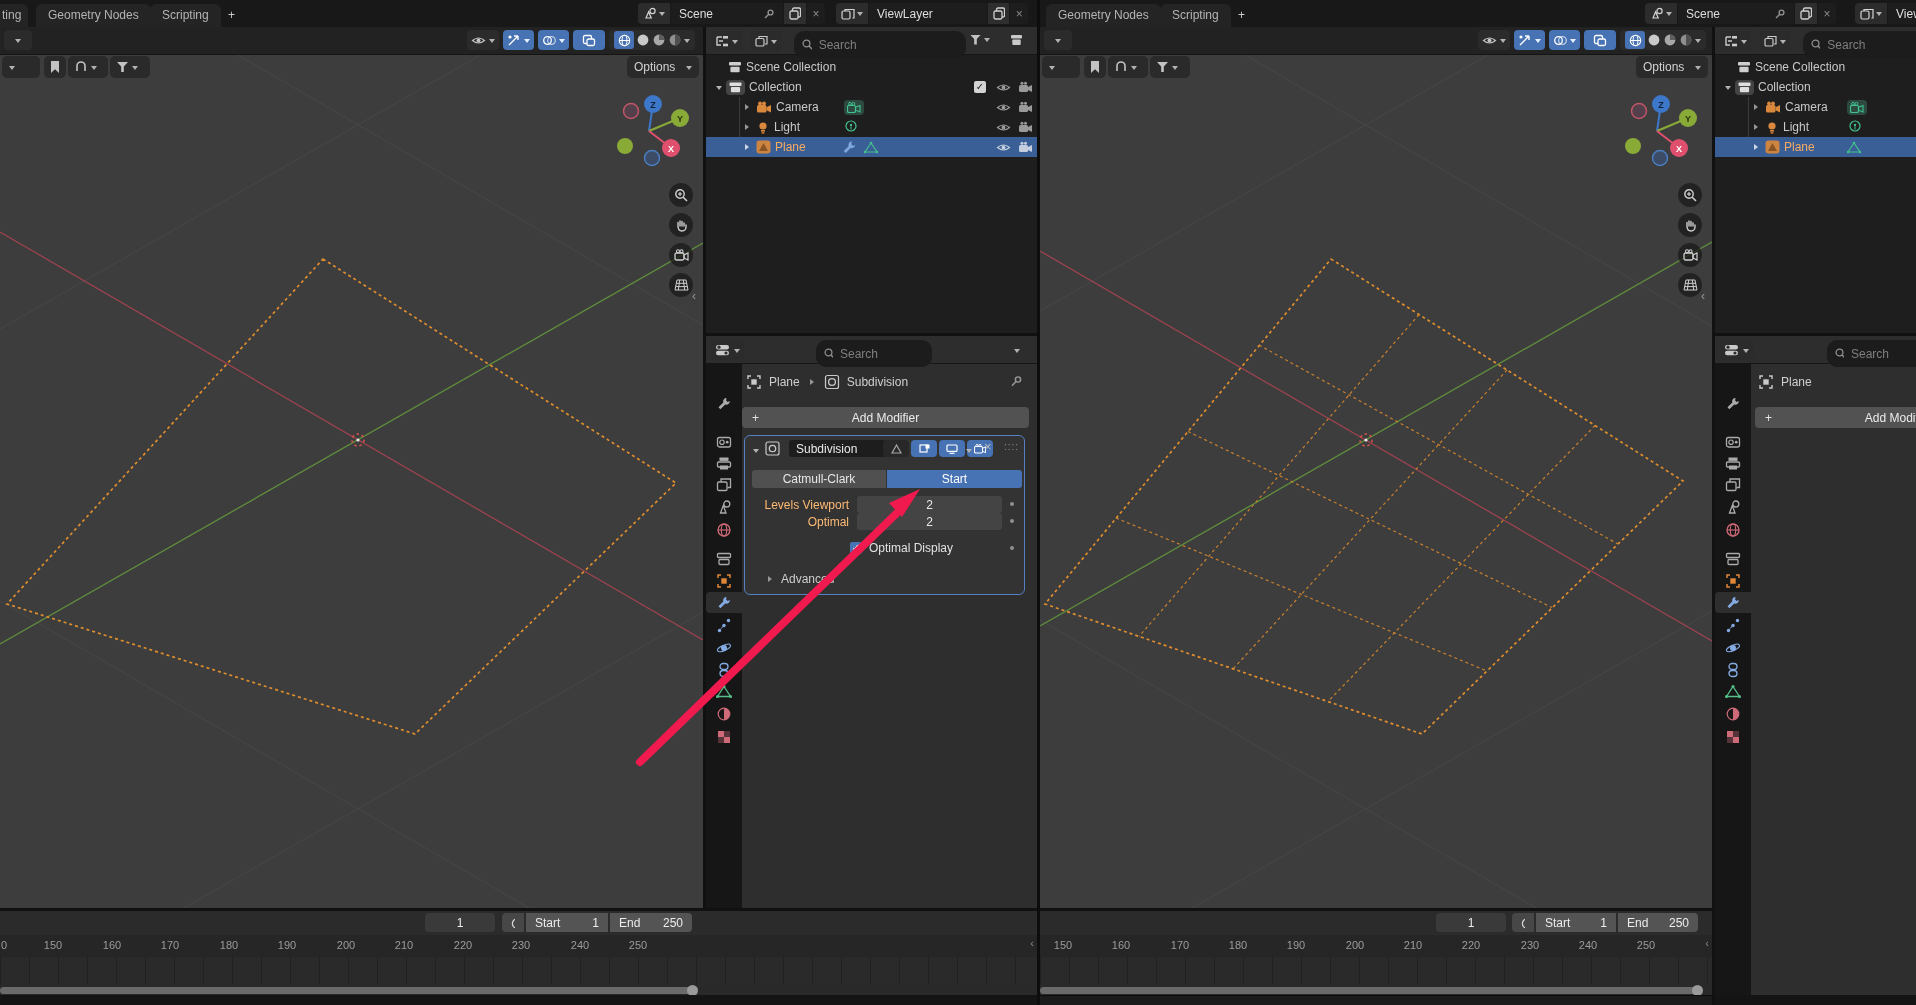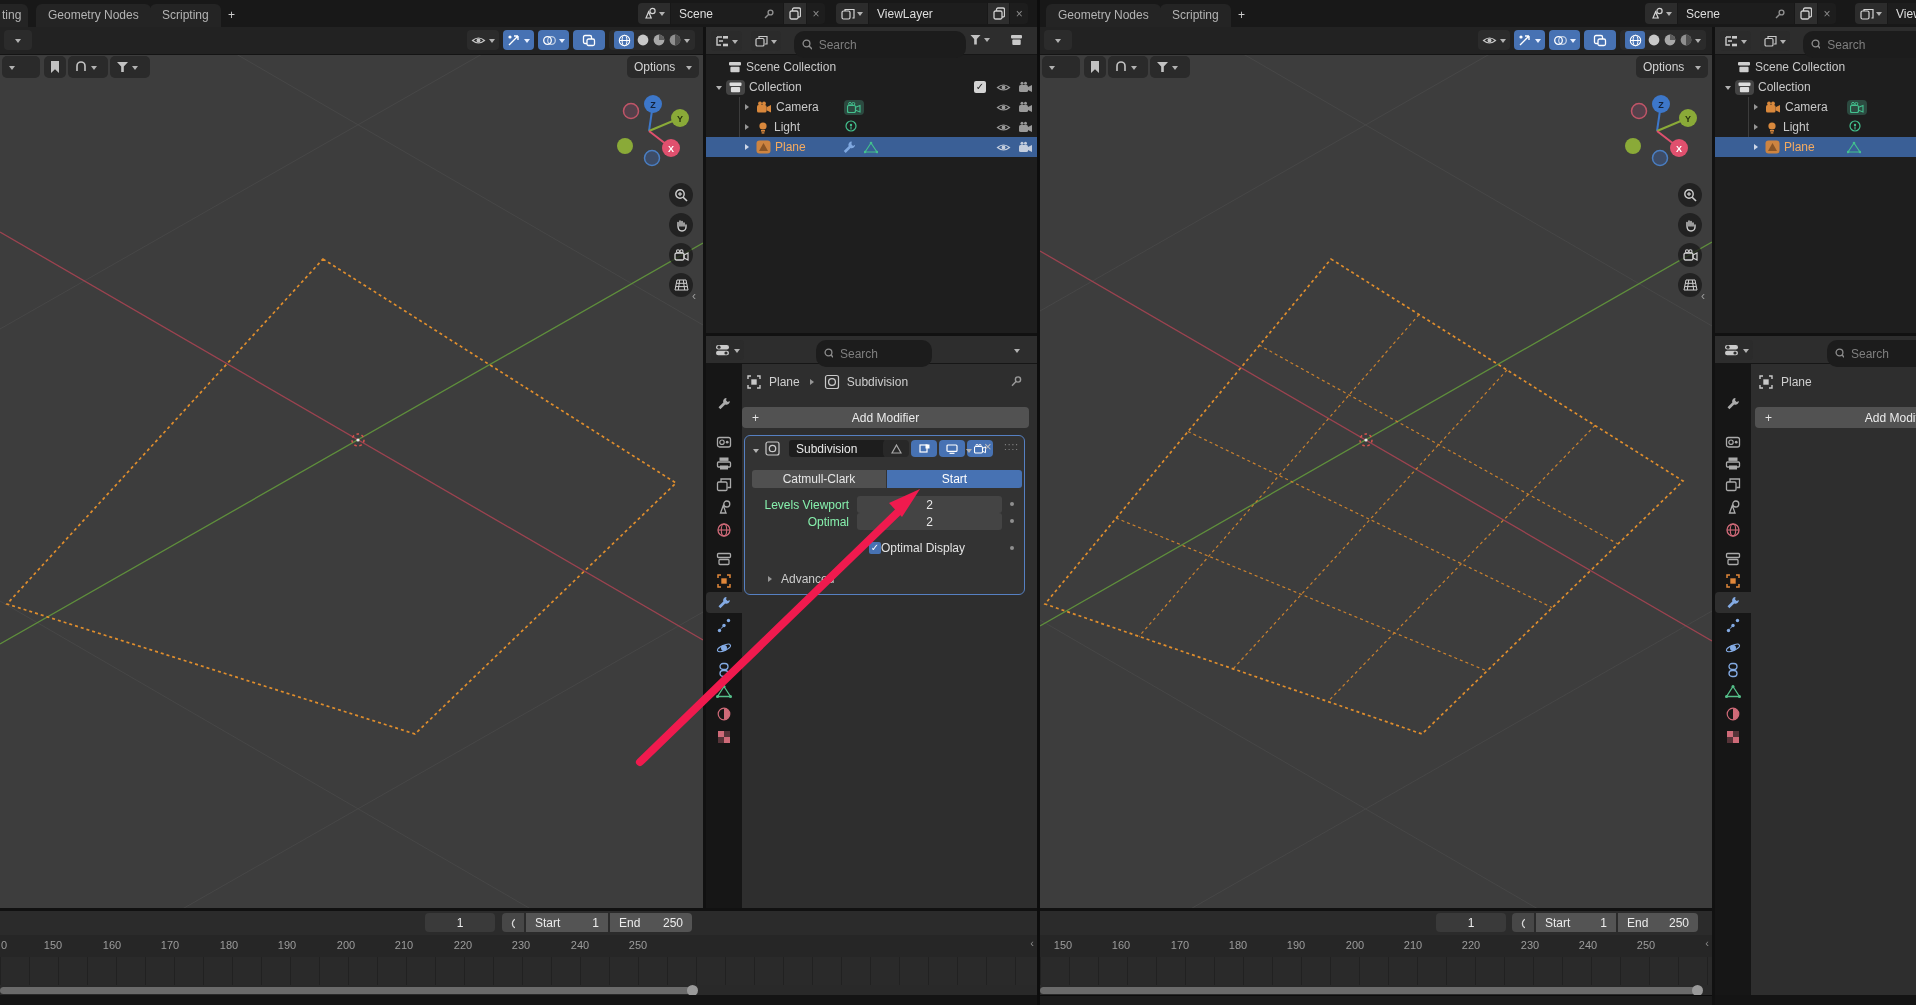--- a/index.html
+++ b/index.html
@@ -34,21 +34,21 @@
   .orow.sel{background:#3a5f96}
   .props{position:absolute;background:#2e2e2e;overflow:hidden}
   .phdr{position:absolute;left:0;top:0;right:0;height:27px;background:#2d2d2d;border-bottom:1px solid #161616}
   .ptabs{position:absolute;left:0;top:27px;bottom:0;width:36px;background:#161616}
   .ptab{position:absolute;left:0;width:36px;height:21px;display:flex;align-items:center;justify-content:center}
   .ptab.active{background:#2e2e2e;border-radius:4px 0 0 4px}
   .addmod{position:absolute;height:21px;background:#525252;border-radius:4px;color:#ececec;display:flex;align-items:center;justify-content:center}
   .modpanel{position:absolute;background:#333333;border:1px solid #5680c2;border-radius:6px}
   .nfield{position:absolute;background:#444444;border-radius:3px;color:#eaeaea;display:flex;align-items:center;justify-content:center;height:17px}
   .seg{position:absolute;height:18px;display:flex;align-items:center;justify-content:center;color:#e6e6e6}
-  .lblr{position:absolute;text-align:right;color:#86efac}
+  .lblr{position:absolute;text-align:right;color:#fdba74}
   .dot{position:absolute;width:4px;height:4px;border-radius:50%;background:#8f8f8f}
   .chk{width:12px;height:12px;border-radius:2px;background:#4772b3;color:#fff;font-size:10px;line-height:12px;text-align:center}
   .tl{position:absolute;background:#292929;overflow:hidden}
   .tlhdr{position:absolute;left:0;top:0;right:0;height:24px;background:#2b2b2b;border-bottom:1px solid #1a1a1a}
   .tfield{position:absolute;height:19px;background:#545454;color:#ececec;display:flex;align-items:center;justify-content:space-between;padding:0 9px}
   .ruler{position:absolute;left:0;right:0;top:24px;height:22px;background:#262626;color:#9c9c9c;font-size:11px}
   .tick{position:absolute;top:4px;transform:translateX(-50%)}
   .track{position:absolute;left:0;right:0;top:46px;height:28px;background:#2a2a2a;
          background-image:repeating-linear-gradient(90deg,#212121 0 1px,transparent 1px 29px)}
   .tscroll{position:absolute;height:7px;background:#6a6a6a;border-radius:4px}
@@ -621,21 +621,21 @@
           <span>2</span>
         </div>
       <div class="dot" style="left:265px;top:66px"></div>
 
       <div class="lblr" style="left:0;top:79px;width:104px"><span>Optimal</span></div>
       <div class="nfield" style="left:112px;top:77px;width:145px">
           <span>2</span>
         </div>
       <div class="dot" style="left:265px;top:83px"></div>
 
-      <div class="f" style="position:absolute;left:124px;top:105px;">
+      <div class="f" style="position:absolute;left:105px;top:105px;gap:7px">
         <span class="chk">✓</span>
         <span style="color:#e2e2e2">Optimal Display</span>
       </div>
       <div class="dot" style="left:265px;top:110px"></div>
 
       <div class="f" style="position:absolute;left:20px;top:136px;gap:6px">
         <span class="cr"></span>
         <span style="color:#cdcdcd">Advanced</span>
       </div>
     </div>

